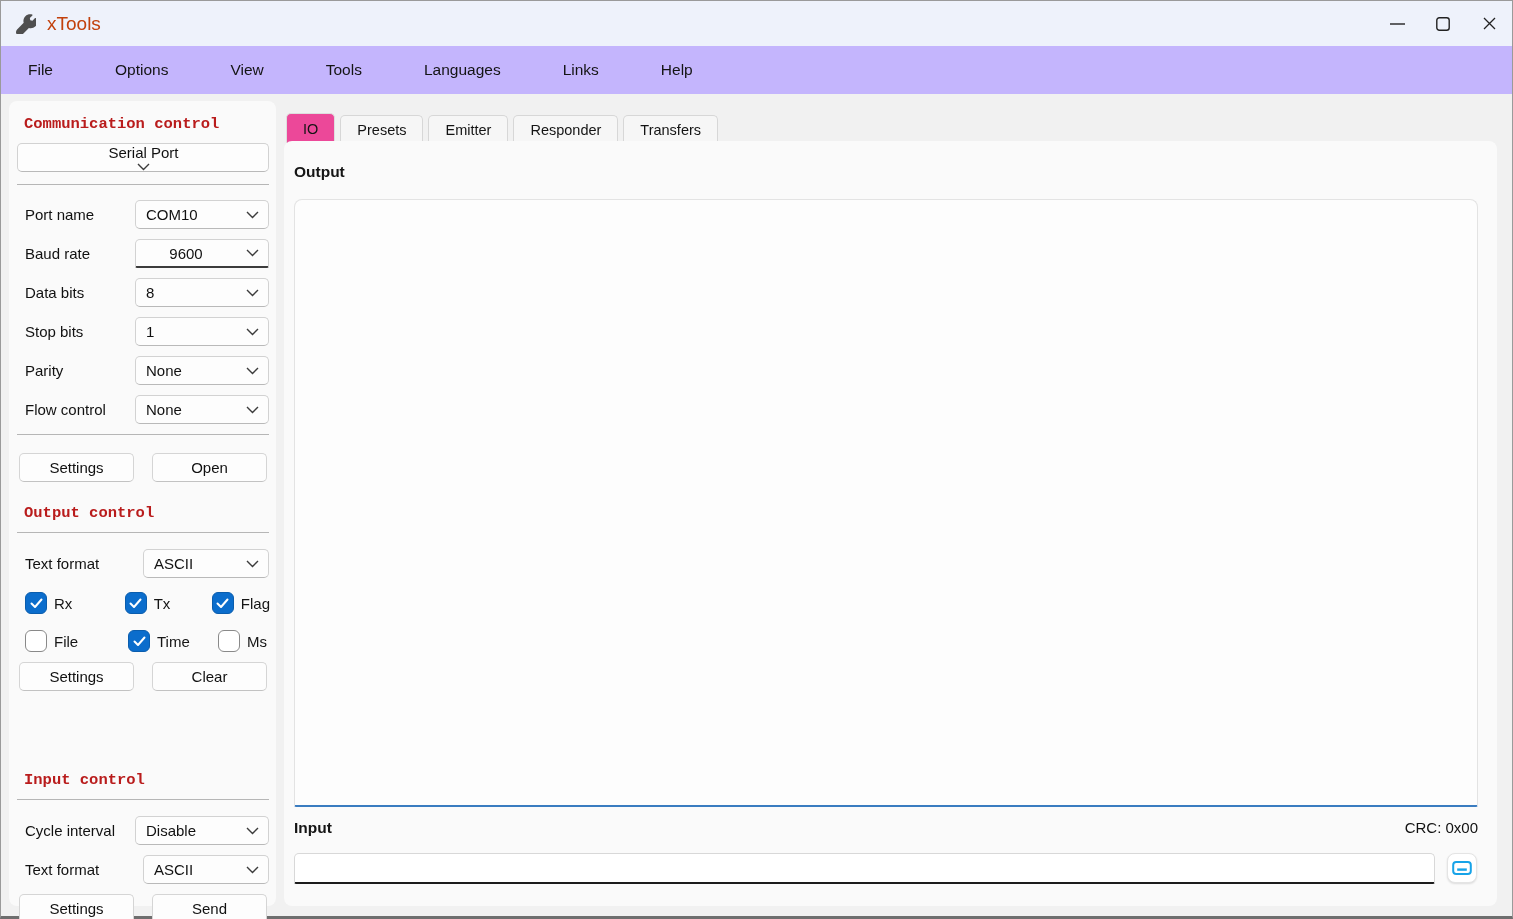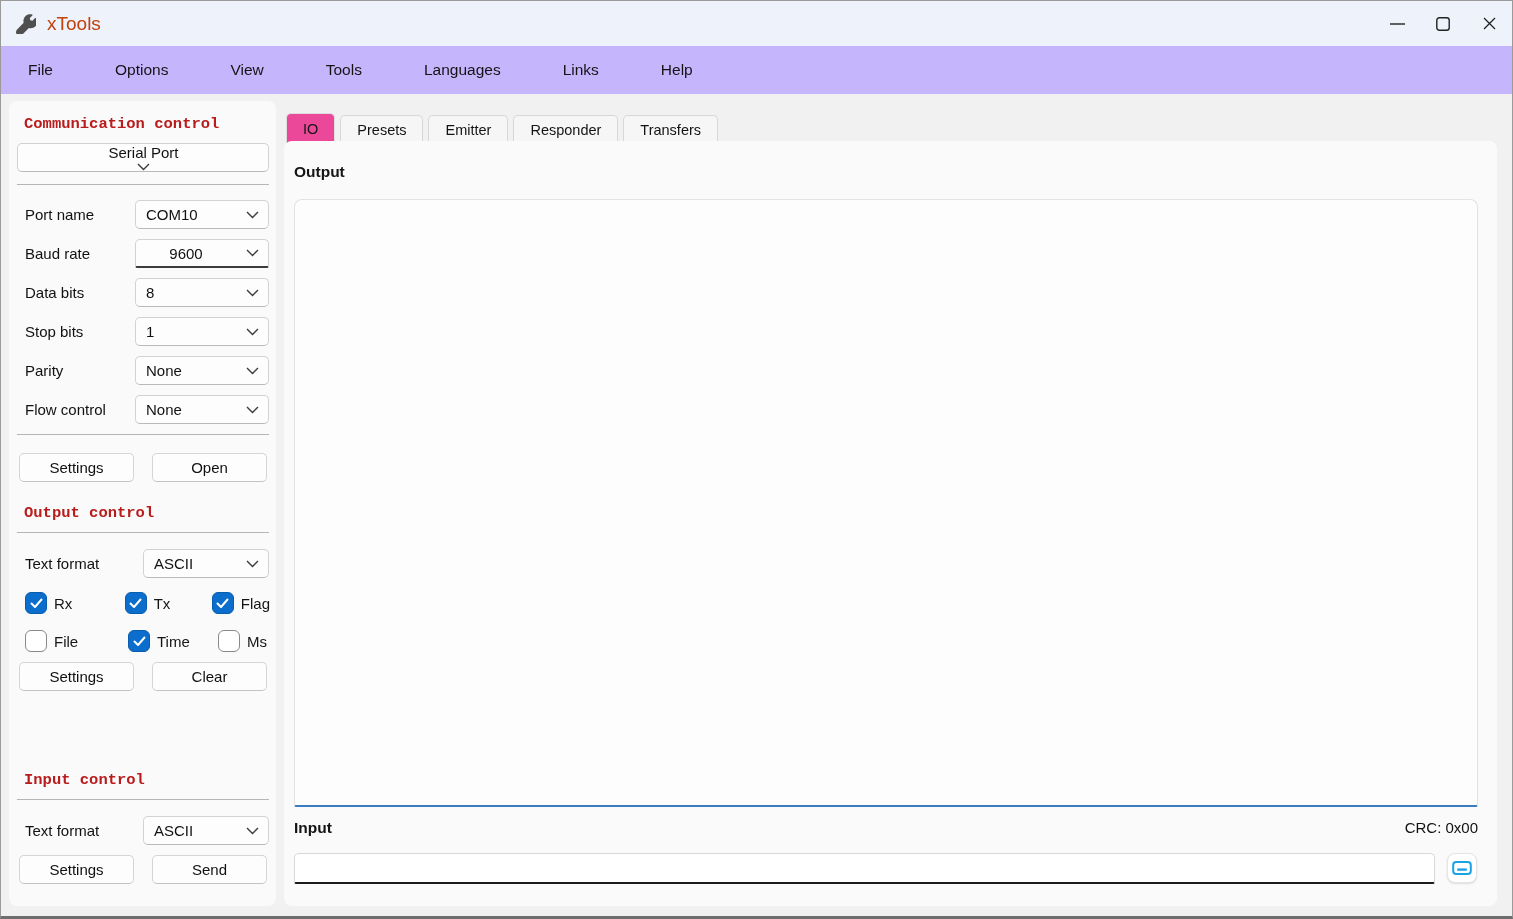--- a/index.html
+++ b/index.html
@@ -291,20 +291,29 @@
 
     <div class="btn-row" style="margin-top:8px;">
       <button class="btn">Settings</button>
       <button class="btn">Clear</button>
     </div>
 
     <div class="gap-input"></div>
     <div class="section-title">Input control</div>
     <hr class="sep" style="margin-bottom:16px;">
 
+    <div class="form-row">
+      <span class="row-label">Cycle interval</span>
+      <div class="combo">
+        <span class="combo-text">Disable</span>
+        <svg width="13" height="8" viewBox="0 0 13 8">
+            <path d="M1 1 L6.5 6.5 L12 1" stroke="#3c3c3c" stroke-width="1.4" fill="none"></path>
+          </svg>
+      </div>
+    </div>
 
     <div class="form-row">
       <span class="row-label">Text format</span>
       <div class="combo w126">
         <span class="combo-text">ASCII</span>
         <svg width="13" height="8" viewBox="0 0 13 8">
             <path d="M1 1 L6.5 6.5 L12 1" stroke="#3c3c3c" stroke-width="1.4" fill="none"></path>
           </svg>
       </div>
     </div>

